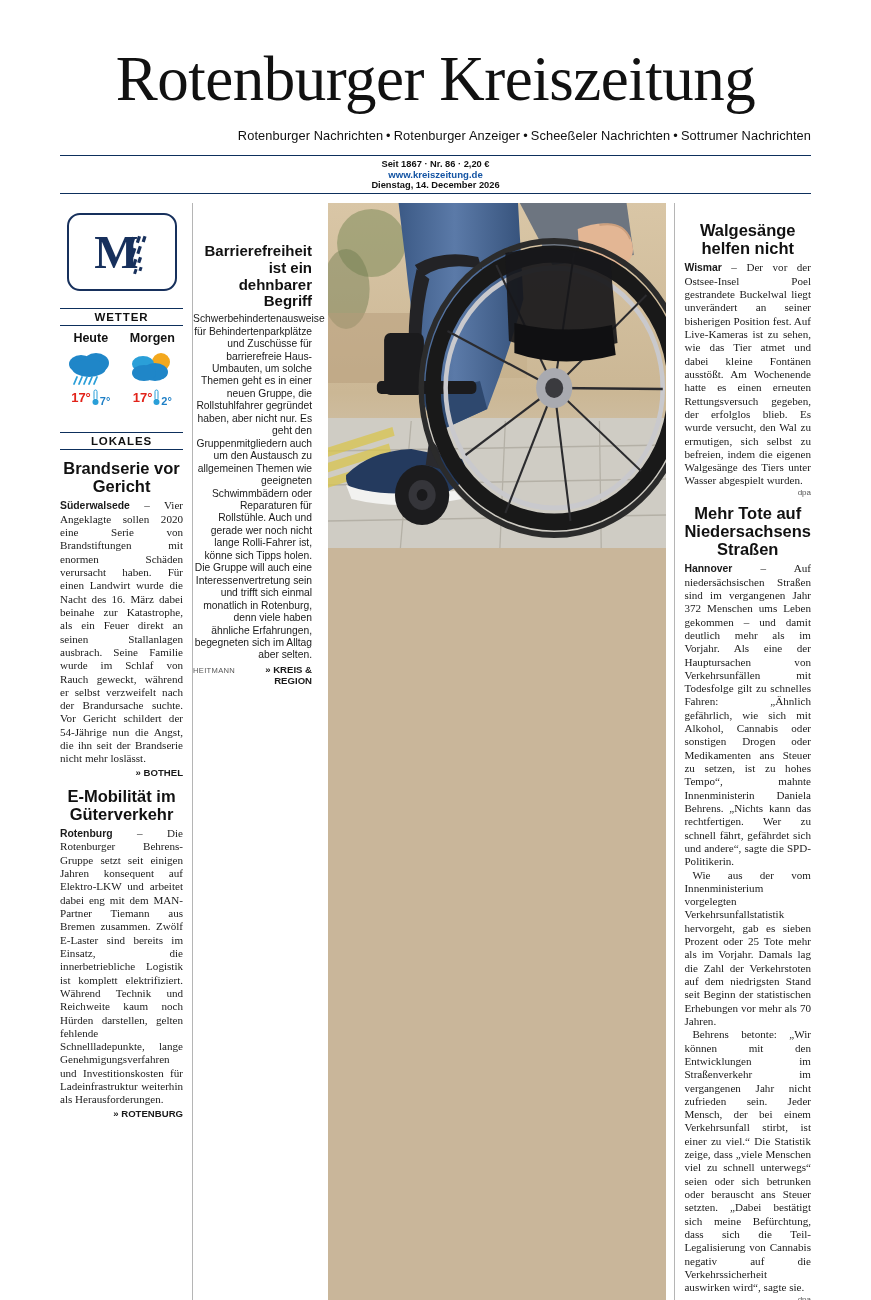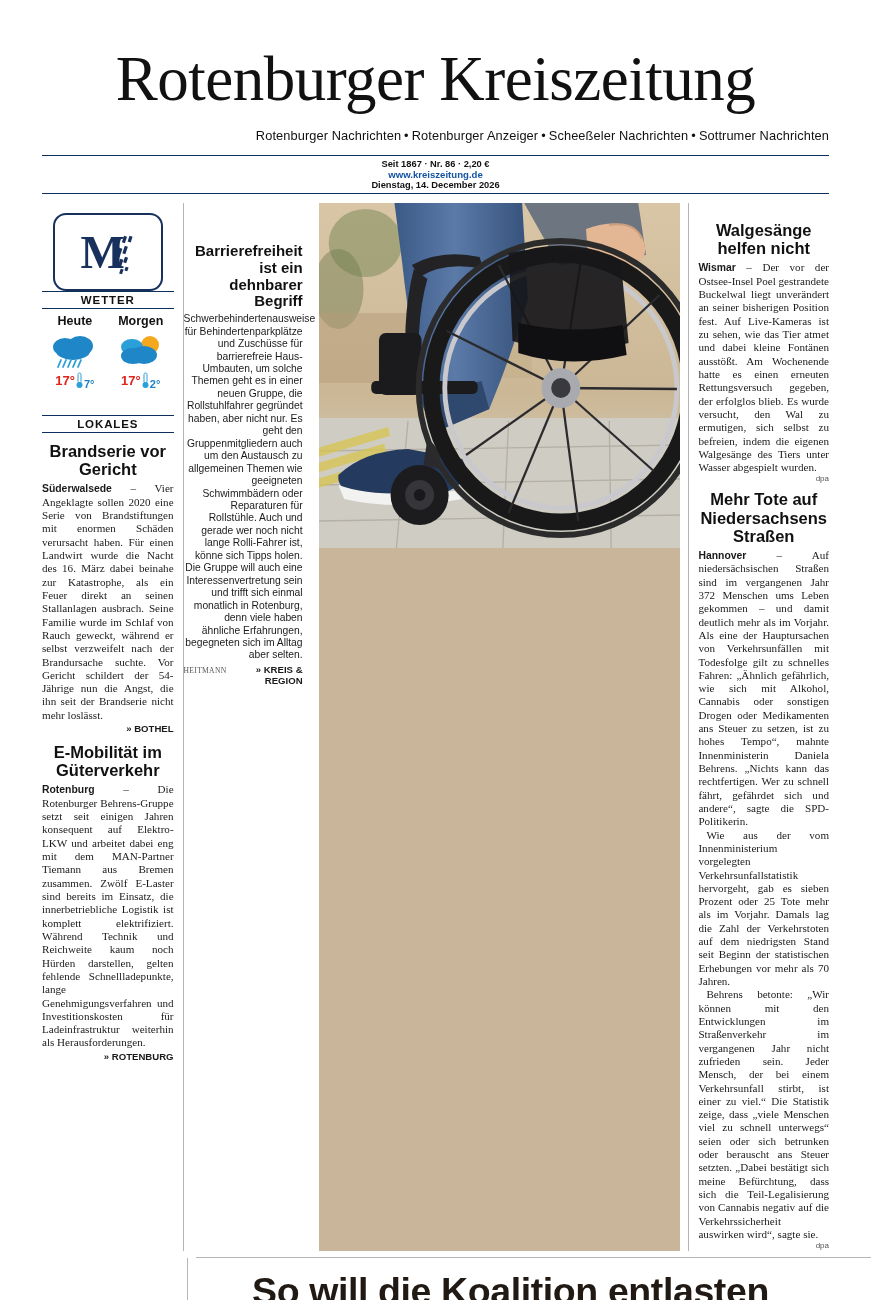--- a/index.html
+++ b/index.html
@@ -4,21 +4,21 @@
 <style>
   * { box-sizing: border-box; }
   html, body { margin:0; padding:0; background:#ffffff; }
   body {
     width:871px; height:1300px;
     font-family:"Liberation Serif", serif;
     color:#1a1a1a;
     position:relative;
     overflow:hidden;
   }
-  .page { width:871px; height:1264px; padding:0 42px; position:relative; }
+  .page { width:871px; height:1264px; padding:0 60px; position:relative; }
 
   
   .masthead-title {
     text-align:center;
     font-family:"Liberation Serif", serif;
     font-size:63px;
     font-weight:400;
     letter-spacing:-0.5px;
     line-height:1;
     padding-top:48px;
@@ -99,21 +99,21 @@
   .logo-m {
     font-family:"Liberation Serif", serif;
     font-size:47px; font-weight:bold; color:#17305c;
     line-height:1; letter-spacing:-2px;
     position:relative; left:-6px;
   }
   .logo-k {
     position:absolute; left:62px; top:20px;
     width:26px; height:40px;
   }
-  .wetter-wrap { }
+  .wetter-wrap { margin-top:17px; }
   .wx-row { display:flex; margin-top:5px; }
   .wx-cell { flex:1; text-align:center; }
   .wx-day {
     font-family:"Liberation Sans", sans-serif;
     font-weight:bold; font-size:12.5px; color:#111;
   }
   .wx-icon { height:42px; margin-top:3px; position:relative; }
   .wx-temps {
     font-family:"Liberation Sans", sans-serif;
     font-weight:bold; font-size:13px;
@@ -142,21 +142,21 @@
   }
   .teaser p {
     font-family:"Liberation Sans", sans-serif;
     font-size:10.3px; line-height:1.21;
     text-align:right; margin:0; color:#1a1a1a;
   }
   .teaser .footref {
     display:flex; justify-content:flex-end; align-items:baseline; gap:5px;
     margin-top:2px;
   }
-  .teaser .byline { font-family:Liberation Serif, serif; font-size:7.6px; color:#555; letter-spacing:0.3px;}
+  .teaser .byline { font-family:Liberation Sans, sans-serif; font-size:7.6px; color:#555; letter-spacing:0.3px;}
   .teaser .ref2 { font-family:"Liberation Sans", sans-serif; font-weight:bold; font-size:9.6px; }
 
   
   .mainhead {
     font-family:"Liberation Sans", sans-serif;
     font-weight:bold; font-size:37.5px;
     text-align:center; line-height:1.02;
     margin:14px 0 3px 0; color:#211a14;
     letter-spacing:-0.4px;
   }

